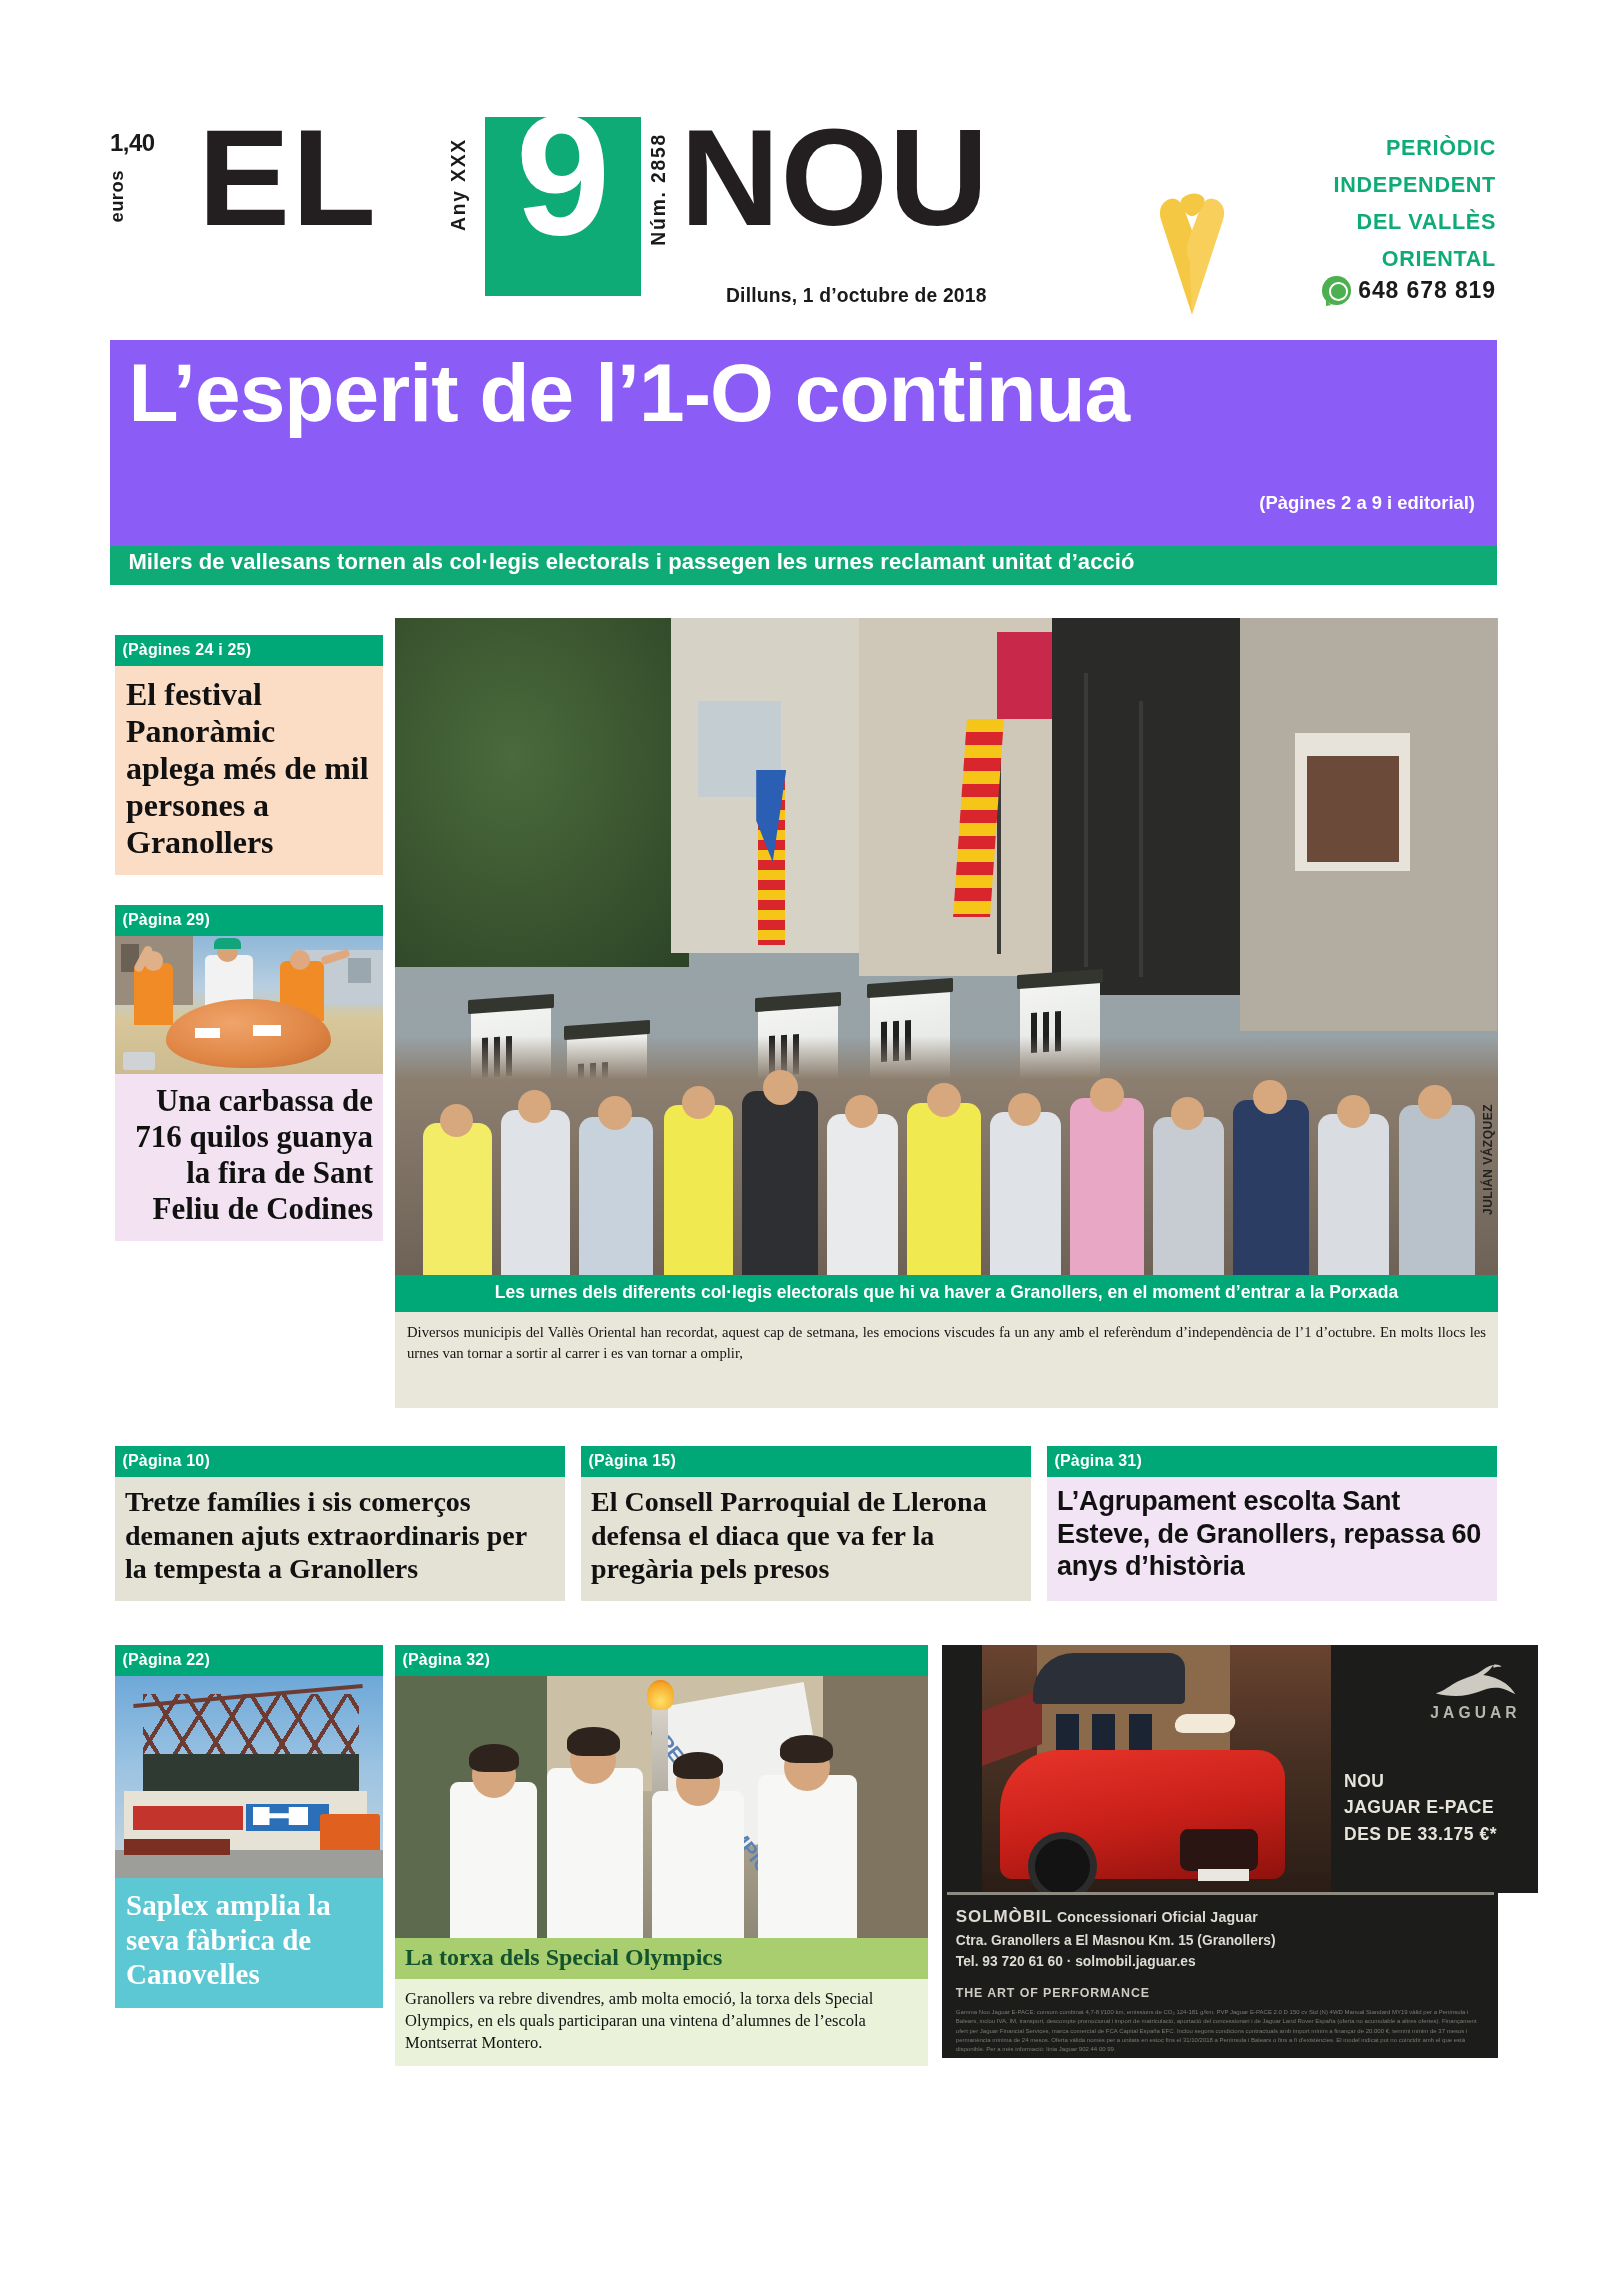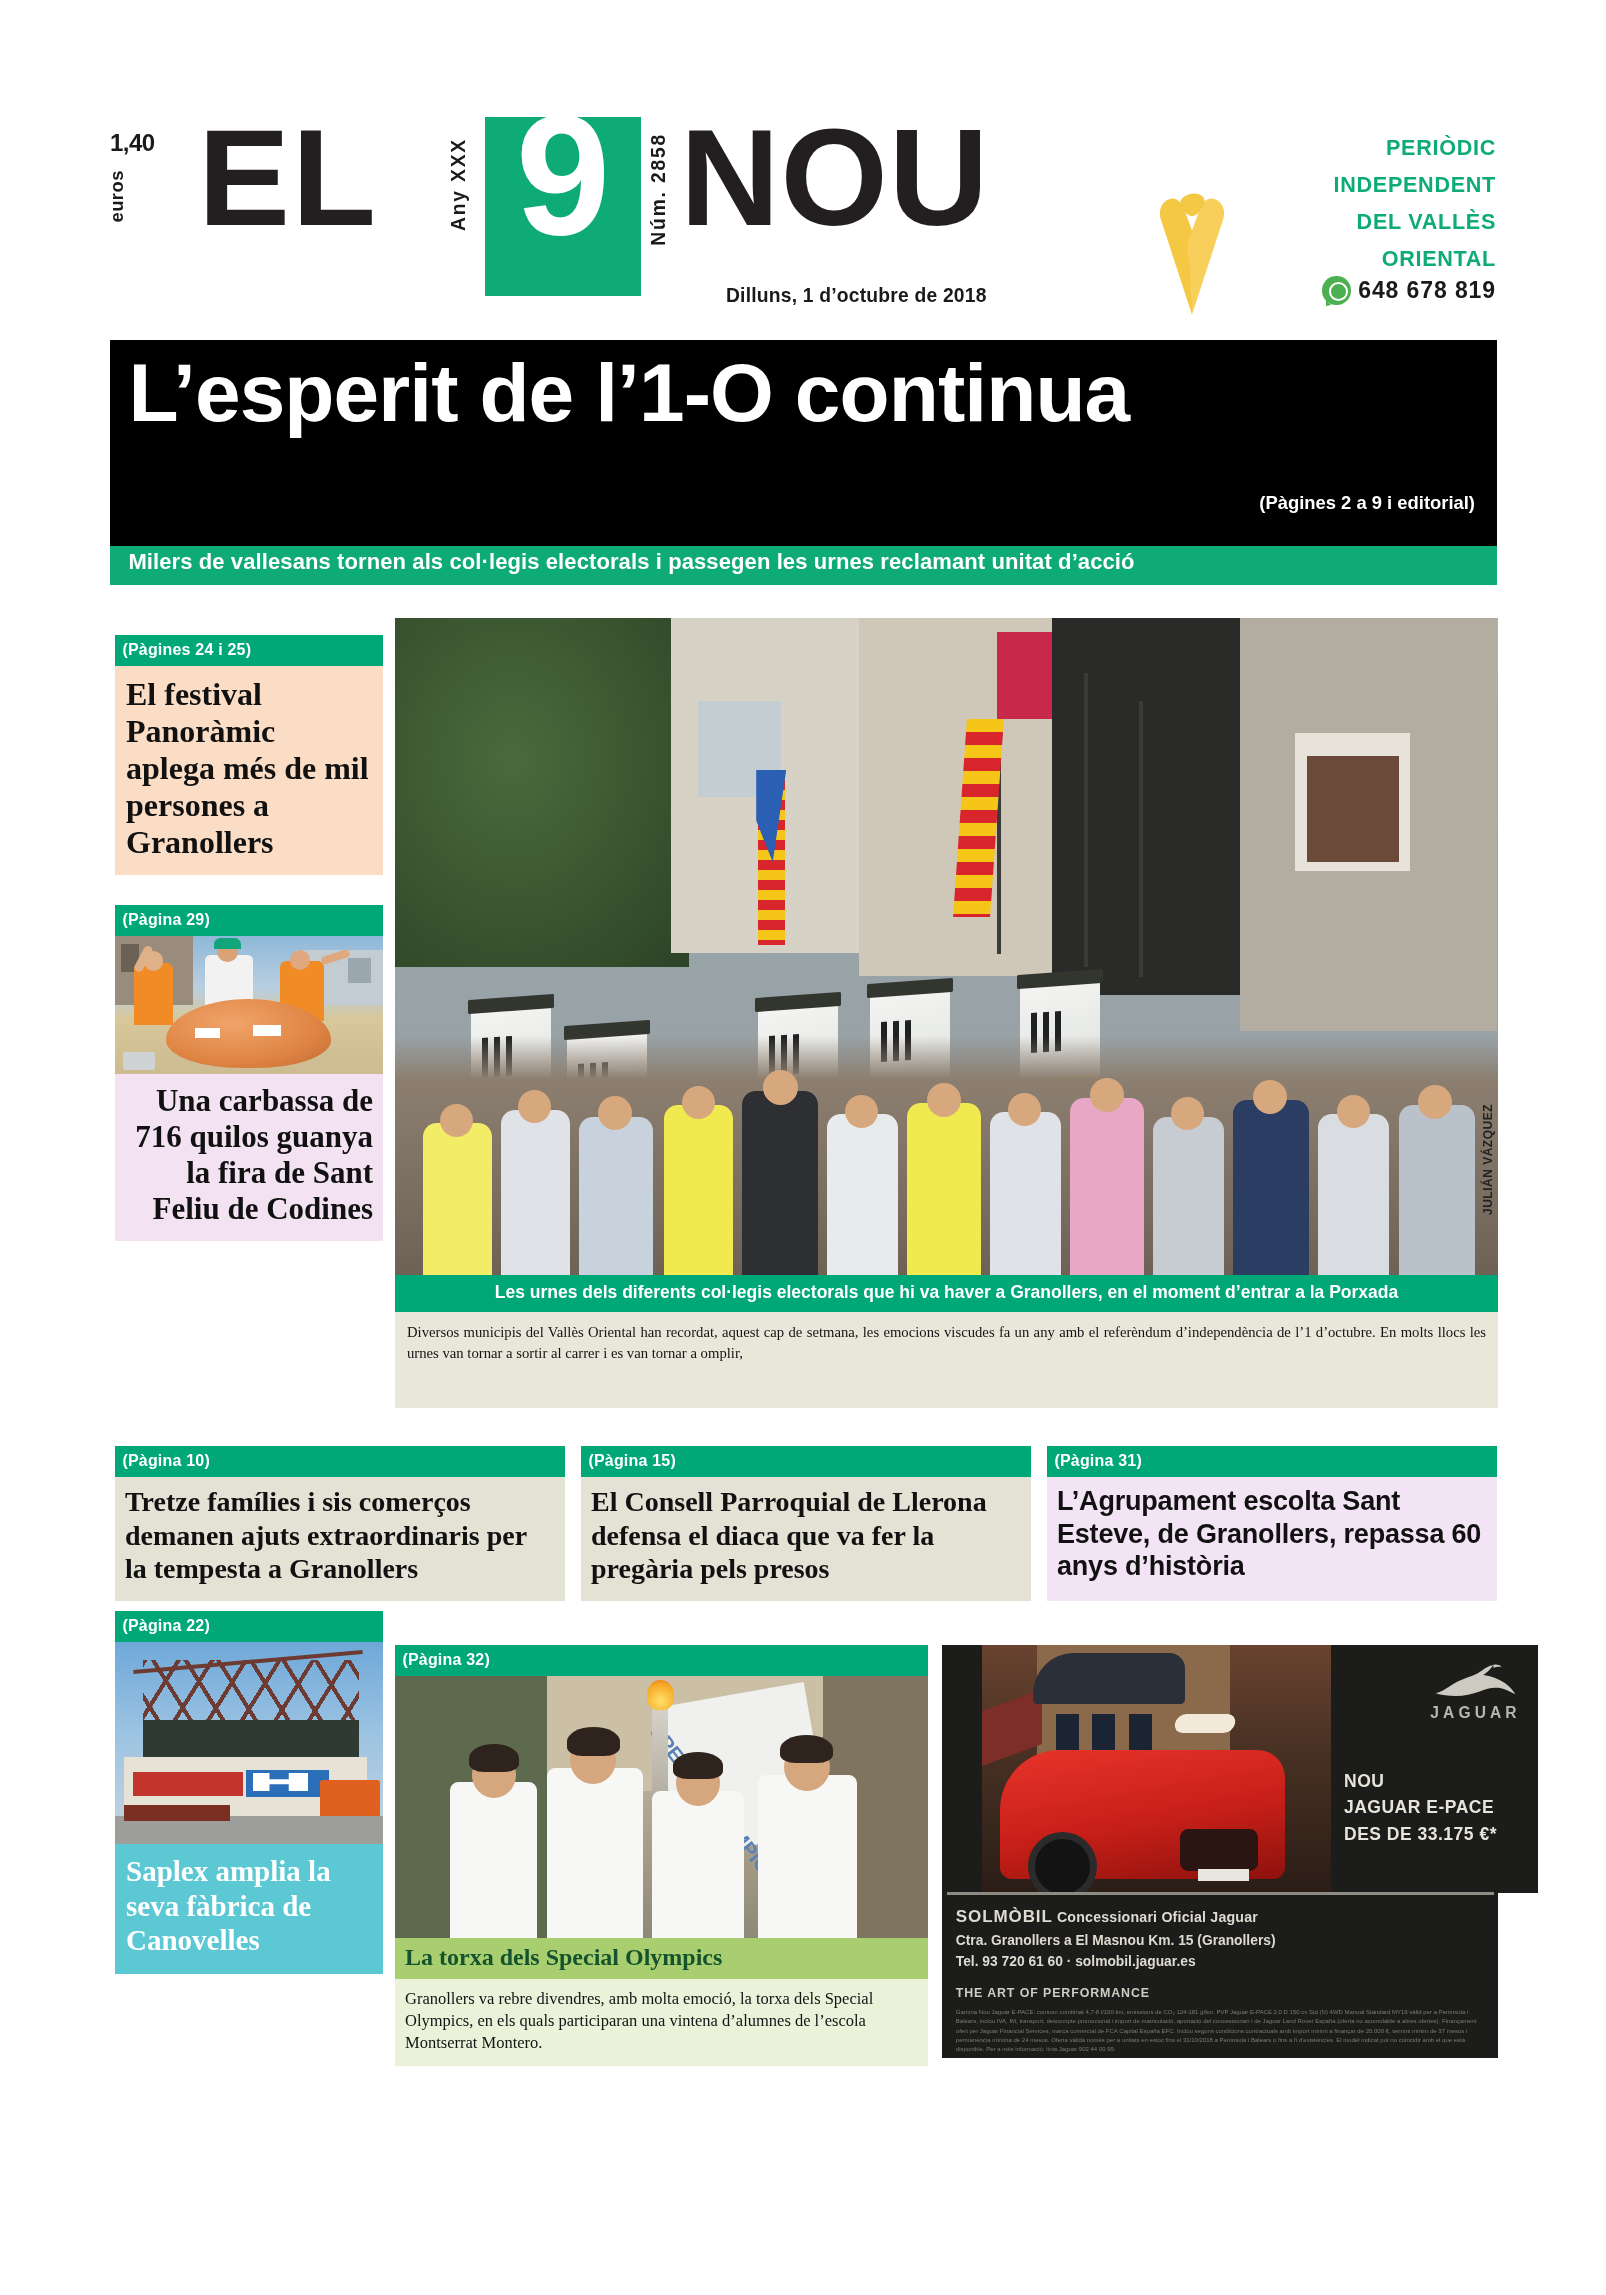--- a/index.html
+++ b/index.html
@@ -87,21 +87,21 @@
   .wa-icon::before{
     content:""; position:absolute; left:3.7px; bottom:-1.8px;
     border-left:5.5px solid #4caf50; border-top:5.5px solid transparent;
     border-bottom:1.8px solid transparent;
   }
   .wa-phone { font-size:23px; font-weight:800; color:#1a1a1a; letter-spacing:0.9px; }
 
   
   .banner {
     position:absolute; left:110px; top:340px;
-    width:1387px; height:234px; background:#000000;
+    width:1387px; height:234px; background:#8b5cf6;
     padding:13px 18.4px 0 18.4px;
   }
   .banner h1 {
     color:#fff; font-size:82px; font-weight:900; line-height:0.97;
     letter-spacing:-0.9px; font-family:"Liberation Sans", sans-serif;
   }
   .banner-ref {
     position:absolute; right:22px; top:152px;
     color:#fff; font-size:18.4px; font-weight:800;
   }
@@ -251,21 +251,21 @@
     font-size:28px; font-weight:700; line-height:1.2; color:#111;
   }
   .bg-beige { background:#e4e2d4; }
   .bg-lilac { background:#f3e4f5; }
   .bold-sans h3 {
     font-family:"Liberation Sans", sans-serif !important;
     font-weight:900 !important; font-size:27px !important; letter-spacing:-0.2px;
   }
 
   
-  .saplex { position:absolute; left:115px; top:1611px; width:268px; }
+  .saplex { position:absolute; left:115px; top:1645px; width:268px; }
   .sx-photo{
     width:268px; height:202px; position:relative; overflow:hidden;
     background:linear-gradient(180deg,#6ea8d8 0%,#9cc3e2 45%,#c7d6de 100%);
   }
   .sx-steel{position:absolute;left:27.6px;top:18.4px;width:216px;height:92px;
     background:repeating-linear-gradient(58deg,#6d3b31 0 4.1px,transparent 4.1px 27.6px),
                repeating-linear-gradient(-58deg,#6d3b31 0 4.1px,transparent 4.1px 28.5px);}
   .sx-beam{position:absolute;left:18.4px;top:18.4px;width:230px;height:4.1px;background:#6d3b31;transform:rotate(-5deg);}
   .sx-dark{position:absolute;left:27.6px;top:78px;width:216px;height:46px;background:#2f3a33;}
   .sx-wall{position:absolute;left:9.2px;top:115px;width:243px;height:64px;background:#e6e2d5;}

